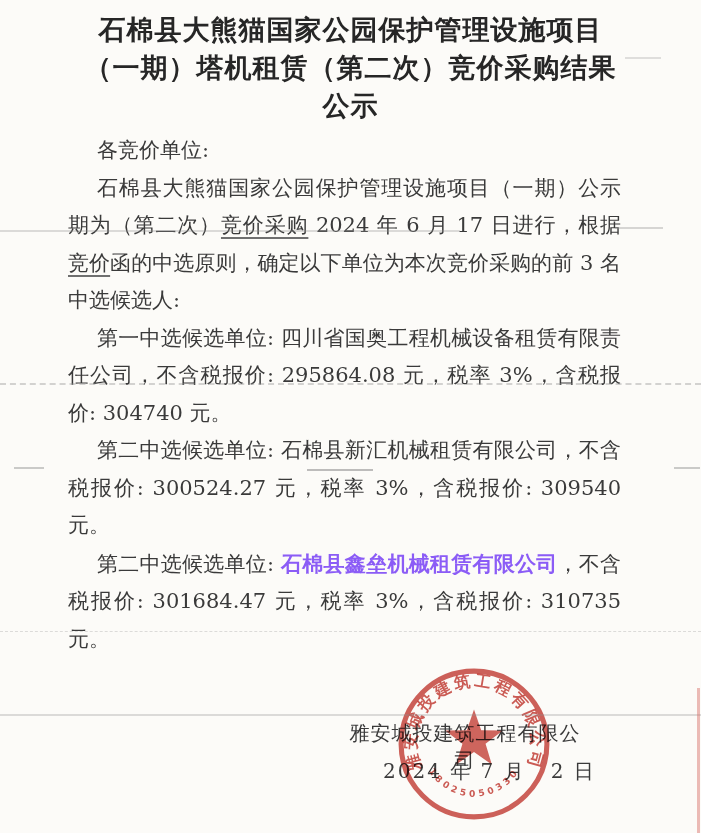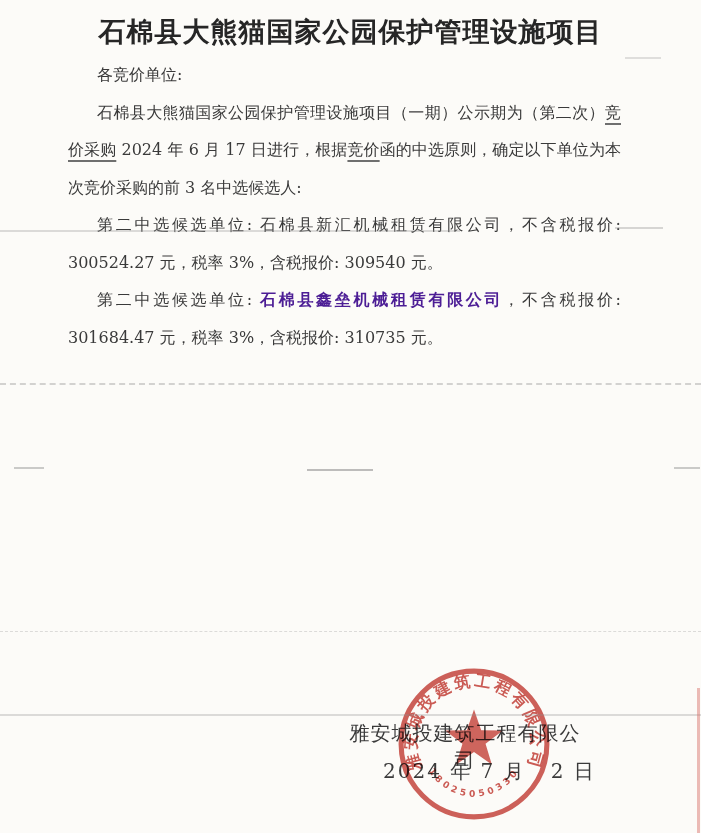--- a/index.html
+++ b/index.html
@@ -1,27 +1,27 @@
 <!DOCTYPE html>
 <html><head>
 <meta charset="utf-8">
 <style>
   html,body{margin:0;padding:0;}
   body{width:701px;height:833px;overflow:hidden;background:#e9e9e9;}
   .page{position:relative;width:701px;height:833px;background:#fcfbf8;overflow:hidden;
         font-family:"DejaVu Serif","Liberation Serif",serif;color:#3a3a3a;}
   .doc-title{margin:0;padding:13px 40px 0 40px;text-align:center;
-             font-family:Liberation Serif, serif;
+             font-family:Liberation Mono, monospace;
              font-weight:700;font-size:27px;line-height:38px;color:#262626;letter-spacing:1px;}
-  .doc-body{padding:5px 80px 0 68px;font-size:16px;line-height:37.5px;text-align:justify;}
+  .doc-body{padding:5px 80px 0 68px;font-size:21px;line-height:37.5px;text-align:justify;}
   .para{margin:0;text-indent:29px;white-space:pre-wrap;}
   .para span{white-space:pre-wrap;}
   .u{text-decoration:underline;text-underline-offset:5px;text-decoration-thickness:1.5px;text-decoration-color:#6f6f6f;}
   .ud{text-decoration:underline dashed;text-underline-offset:5px;text-decoration-thickness:1.5px;text-decoration-color:#8a8a8a;}
-  .b{font-weight:700;color:#4c1d95;}
+  .b{font-weight:700;color:#8b5cf6;}
   .sig-company{position:absolute;top:720px;left:340px;width:250px;text-align:center;
                font-size:20px;letter-spacing:1px;color:#3a3a3a;}
   .sig-date{position:absolute;top:758px;left:383px;width:190px;text-align:center;
             font-size:20px;letter-spacing:2px;white-space:pre;color:#3a3a3a;}
   .seal{position:absolute;top:663px;left:393px;width:162px;height:162px;
         mix-blend-mode:multiply;opacity:0.93;pointer-events:none;}
   
   .art{position:absolute;pointer-events:none;}
   .a1{top:230px;left:0;width:460px;height:2px;background:#8f8f8f;opacity:.30;}
   .a1b{top:227px;left:615px;width:48px;height:2px;background:#8f8f8f;opacity:.35;}
@@ -34,25 +34,28 @@
   .a7{top:469px;left:307px;width:66px;height:1.5px;background:#7e7e7e;opacity:.5;}
   .a8{top:688px;left:697px;width:3px;height:145px;background:#d86a63;opacity:.45;}
 </style>
 </head>
 <body>
 
 <div class="page">
 
   <h1 class="doc-title">
     <div>石棉县大熊猫国家公园保护管理设施项目</div>
+    <div>（一期）塔机租赁（第二次）竞价采购结果</div>
+    <div>公示</div>
   </h1>
 
   <div class="doc-body">
       <p class="para"><span>各竞价单位:</span></p>
       <p class="para"><span>石棉县大熊猫国家公园保护管理设施项目（一期）公示期为（第二次）</span><span class="u">竞价采购</span><span> 2024 年 6 月 17 日进行，根据</span><span class="u">竞价</span><span>函的中选原则，确定以下单位为本次竞价采购的前 3 名中选候选人:</span></p>
+      <p class="para"><span>第一中选候选单位: 四川省国奥工程机械设备租赁有限责任公司，不含税报价: 295864.08 元，税率 3%，含税报价: 304740 元。</span></p>
       <p class="para"><span>第二中选候选单位: 石棉县新汇机械租赁有限公司，不含税报价: 300524.27 元，税率 3%，含税报价: 309540 元。</span></p>
       <p class="para"><span>第二中选候选单位: </span><span class="b">石棉县鑫垒机械租赁有限公司</span><span>，不含税报价: 301684.47 元，税率 3%，含税报价: 310735 元。</span></p>
     </div>
 
   <div class="sig-company">雅安城投建筑工程有限公司</div>
   <div class="sig-date">2024 年 7 月   2 日</div>
 
   <div class="seal">
     <svg viewBox="0 0 160 160" width="162" height="162">
       <defs>

